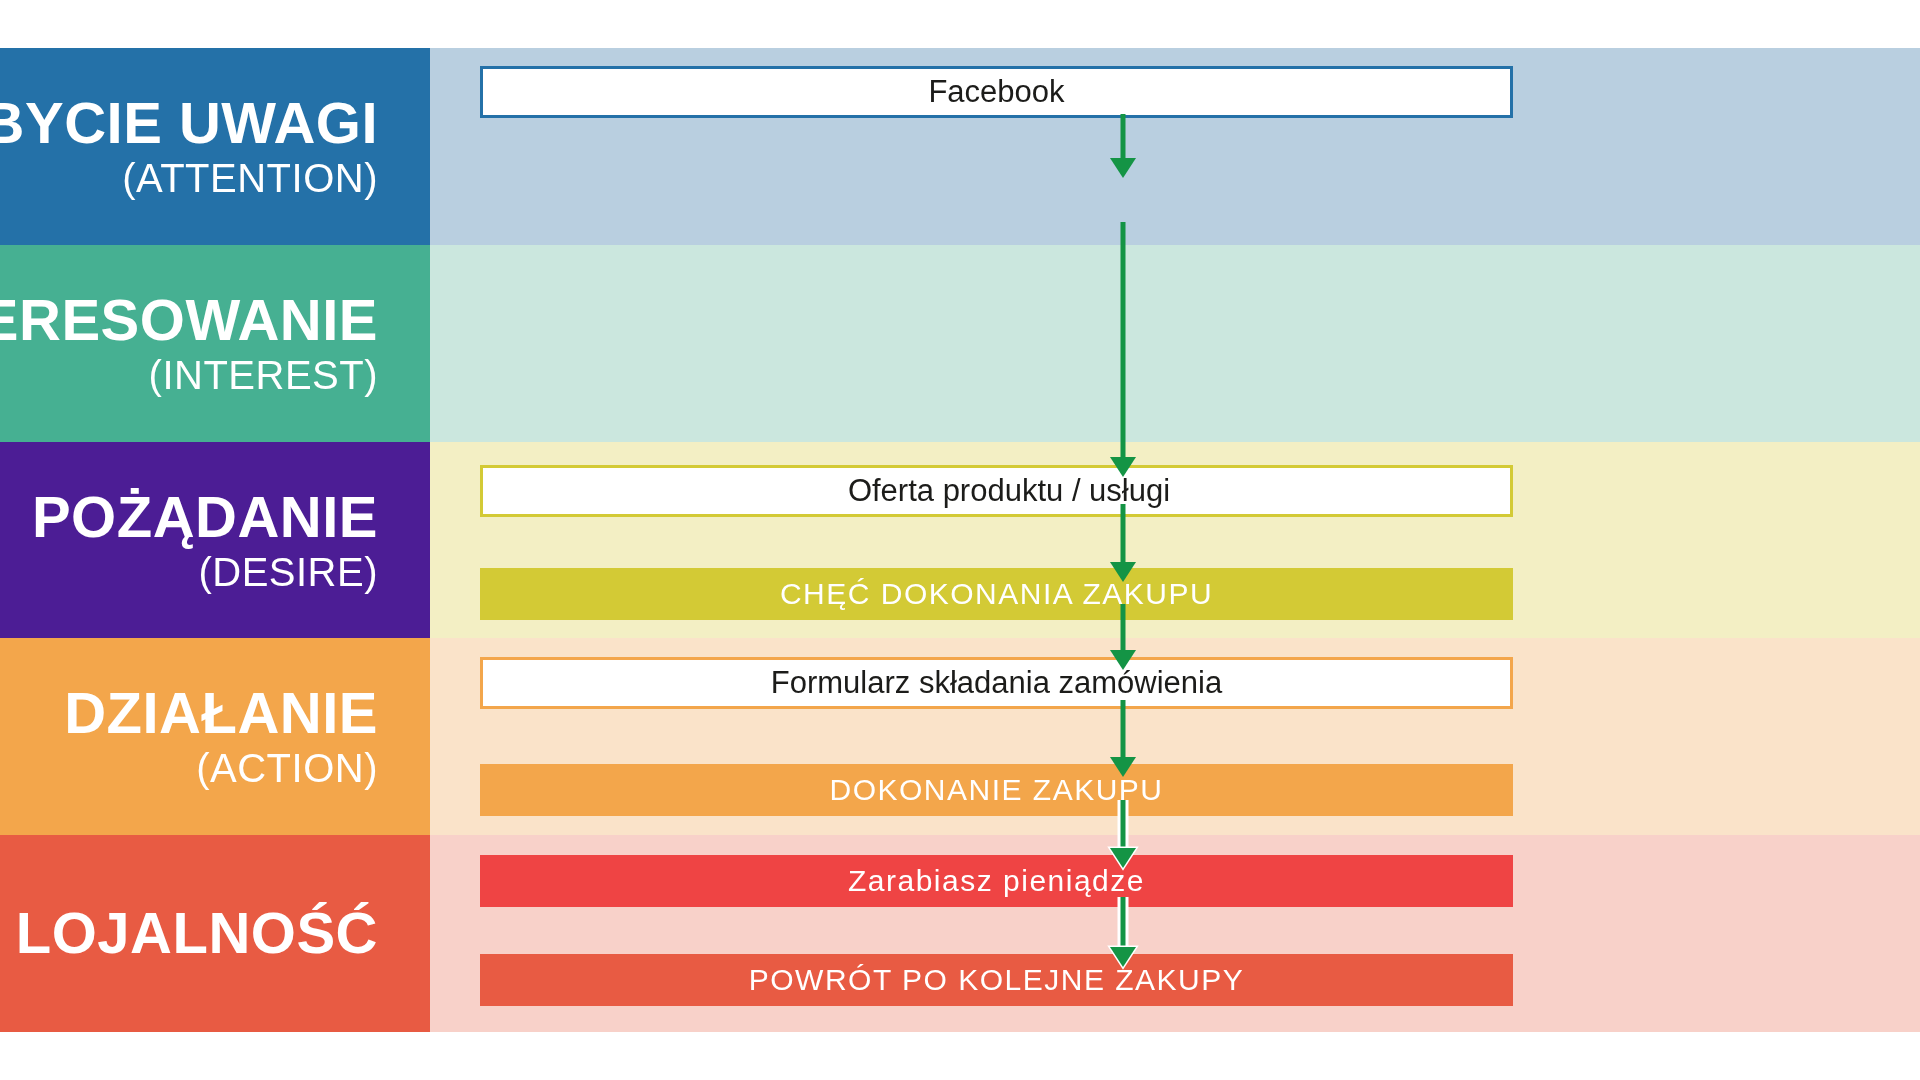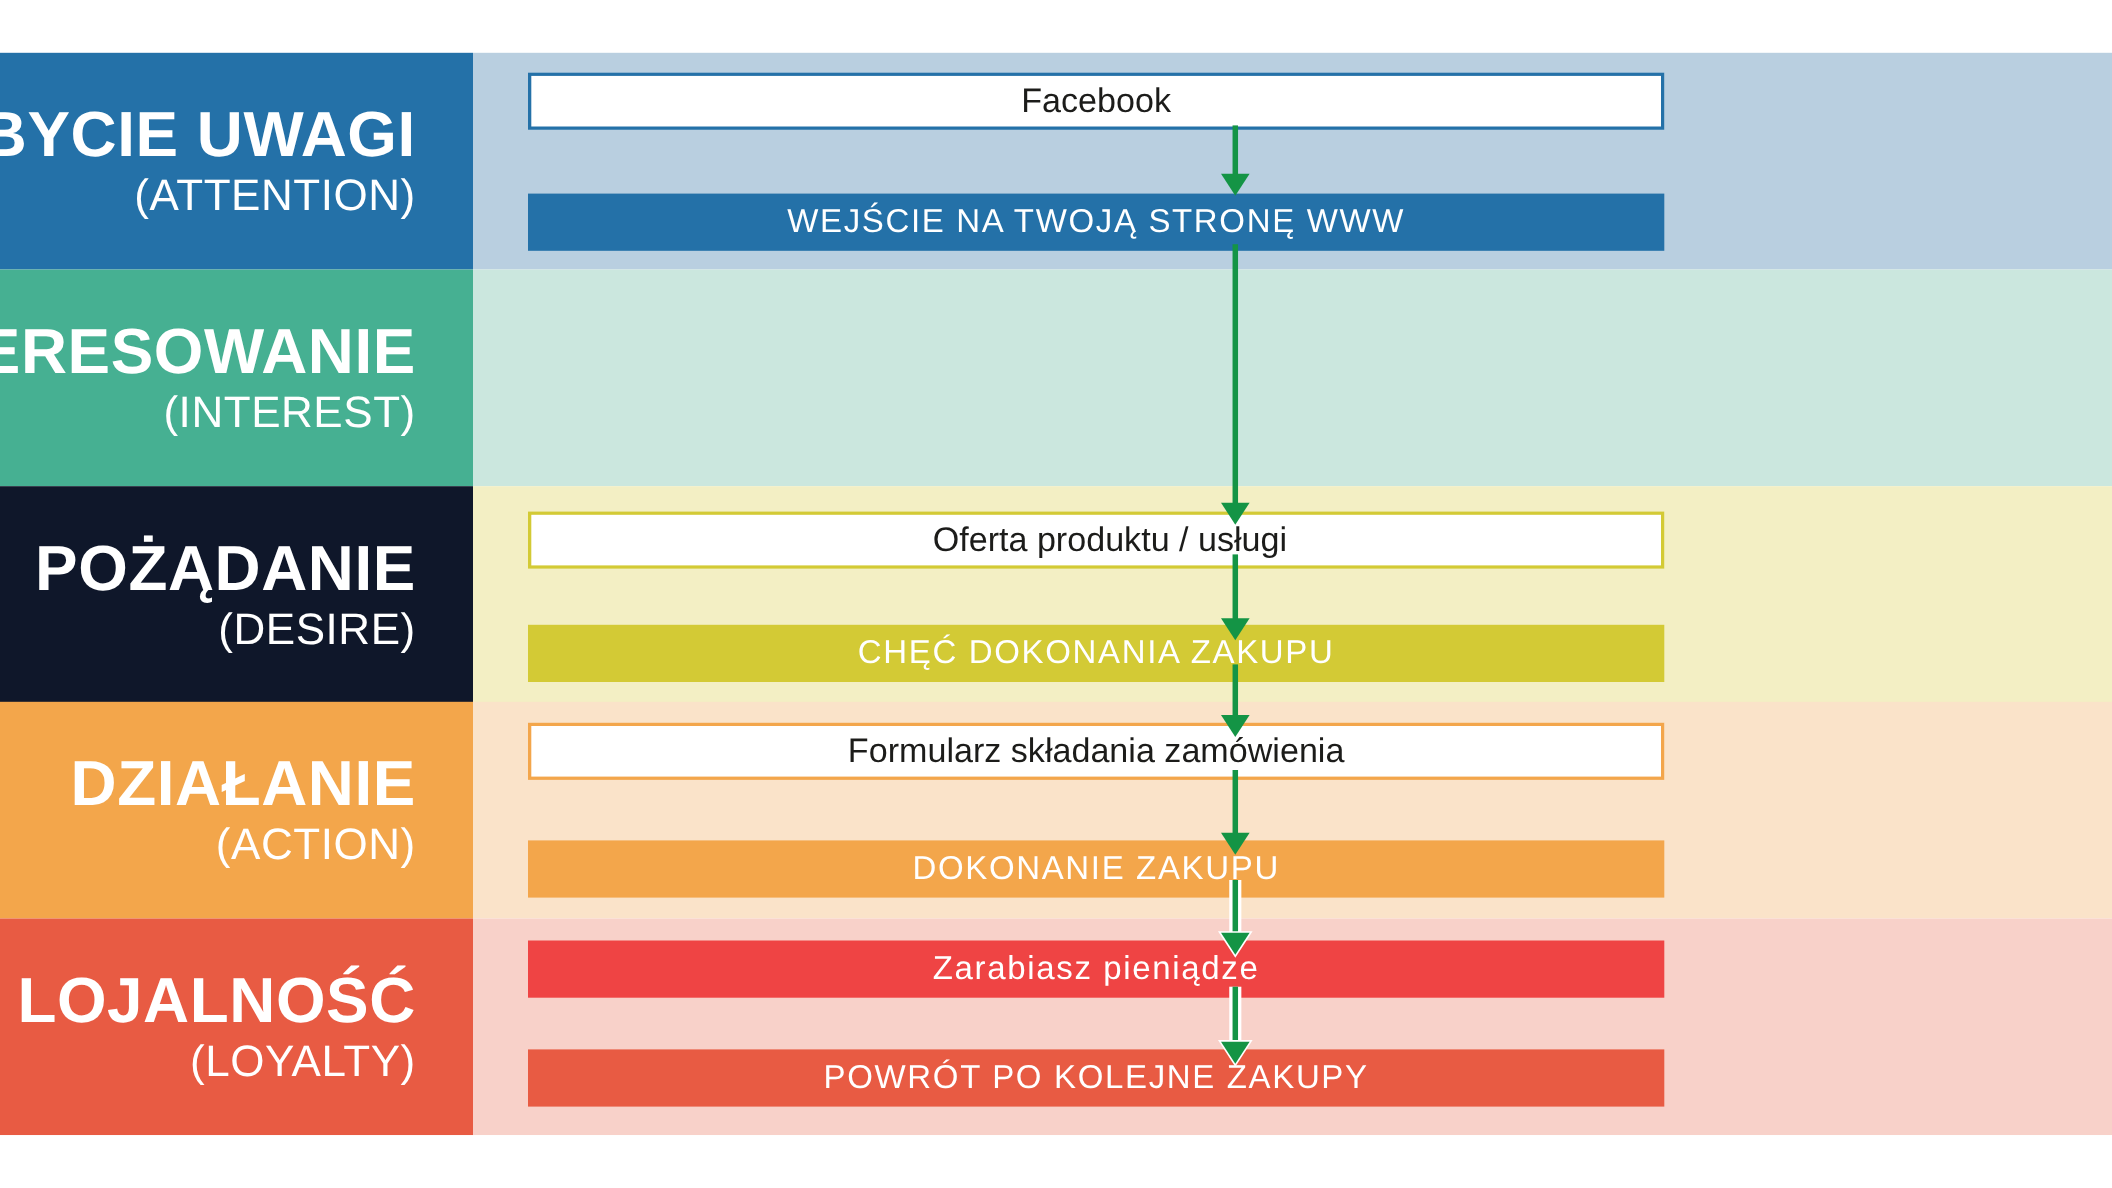--- a/index.html
+++ b/index.html
@@ -49,46 +49,44 @@
   <div class="row" style="top:245px">
     <div class="row-body" style="background-color: rgb(203, 231, 222);"></div>
     <div class="row-label" style="background-color: rgb(70, 176, 146);">
       <div class="label-main">ERESOWANIE</div>
       <div class="label-sub">(INTEREST)</div>
     </div>
   </div>
 
   <div class="row" style="top:442px">
     <div class="row-body" style="background-color: rgb(243, 239, 196);"></div>
-    <div class="row-label" style="background-color: #0f172a; align-items: flex-end;">
+    <div class="row-label" style="background-color: #4c1d95; align-items: flex-end;">
       <div class="label-main">POŻĄDANIE</div>
       <div class="label-sub">(DESIRE)</div>
     </div>
   </div>
 
   <div class="row" style="top:638px">
     <div class="row-body" style="background-color: rgb(250, 227, 201);"></div>
     <div class="row-label" style="background-color: rgb(243, 166, 75);">
       <div class="label-main">DZIAŁANIE</div>
       <div class="label-sub">(ACTION)</div>
     </div>
   </div>
 
   <div class="row" style="top:835px">
     <div class="row-body" style="background-color: rgb(248, 209, 201);"></div>
     <div class="row-label" style="background-color: rgb(232, 91, 67);">
       <div class="label-main">LOJALNOŚĆ</div>
-      <div class="label-sub">(LOYALTY)</div>
     </div>
   </div>
 
   <div class="strip" id="strip-bottom"></div>
 
   <div class="node box" style="top: 66px; border-color: rgb(36, 113, 168);">Facebook</div>
-  <div class="node bar" style="top: 176px; background-color: rgb(36, 113, 168);">WEJŚCIE NA TWOJĄ STRONĘ WWW</div>
 
   <div class="node box" style="top: 465px; border-color: rgb(211, 202, 53); padding-left: 25px;">Oferta produktu / usługi</div>
   <div class="node box" style="top: 657px; border-color: rgb(243, 166, 75);">Formularz składania zamówienia</div>
 
   <div class="node bar" style="top: 568px; background-color: rgb(211, 202, 53);">CHĘĆ DOKONANIA ZAKUPU</div>
   <div class="node bar" style="top: 764px; background-color: rgb(243, 166, 75);">DOKONANIE ZAKUPU</div>
 
   <div class="node bar" style="top: 855px; background-color: #ef4444;">Zarabiasz pieniądze</div>
   <div class="node bar" style="top: 954px; background-color: rgb(232, 91, 67);">POWRÓT PO KOLEJNE ZAKUPY</div>
 

